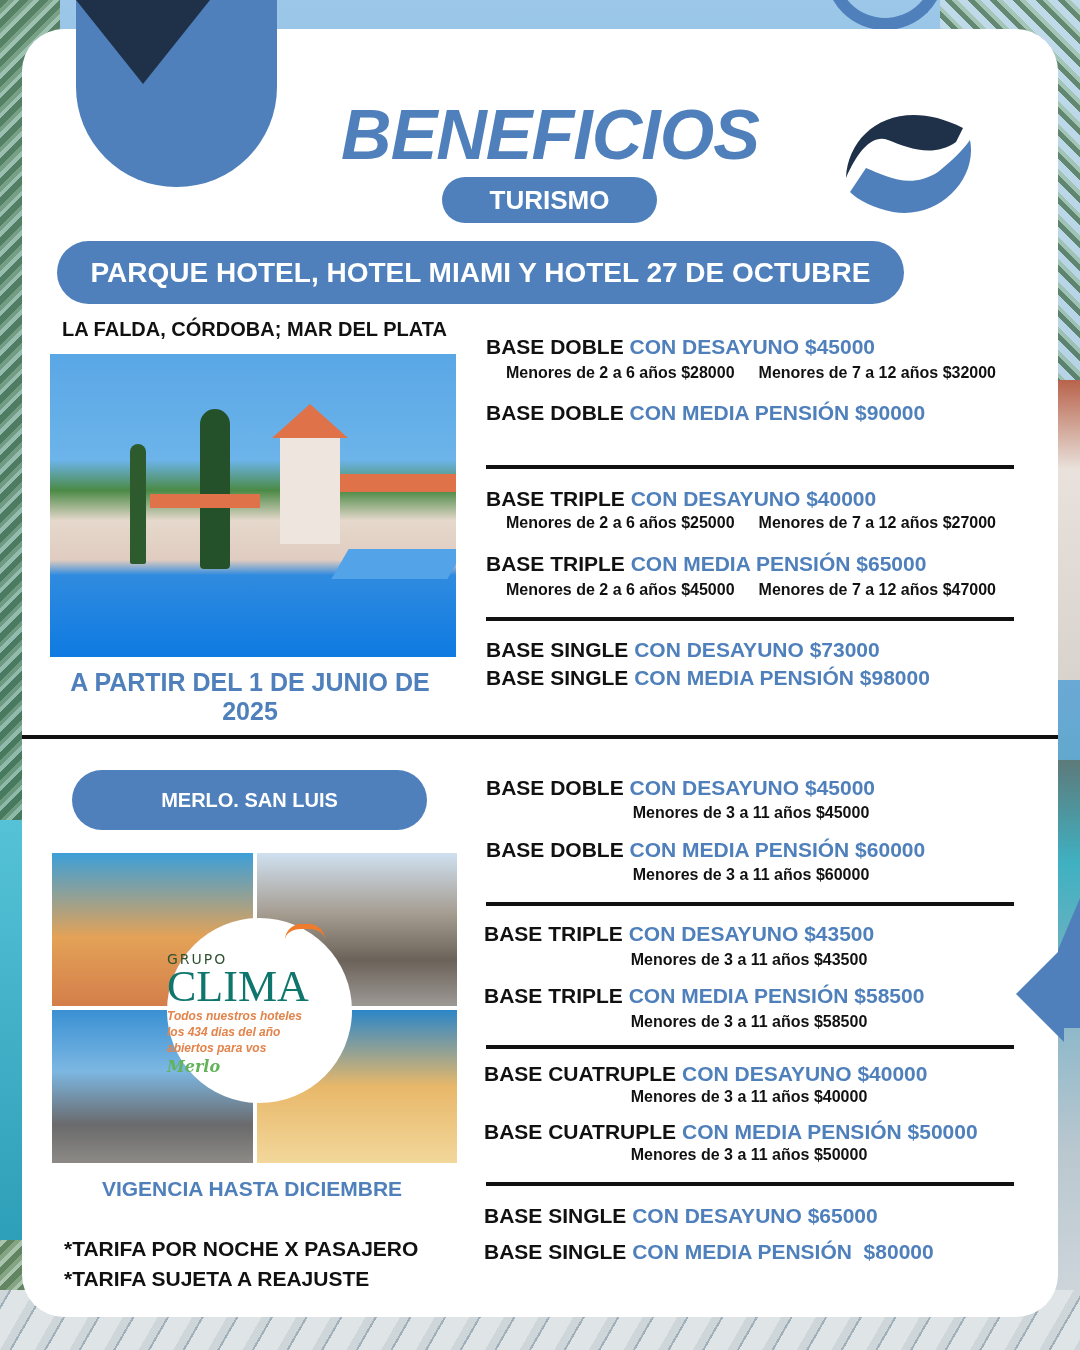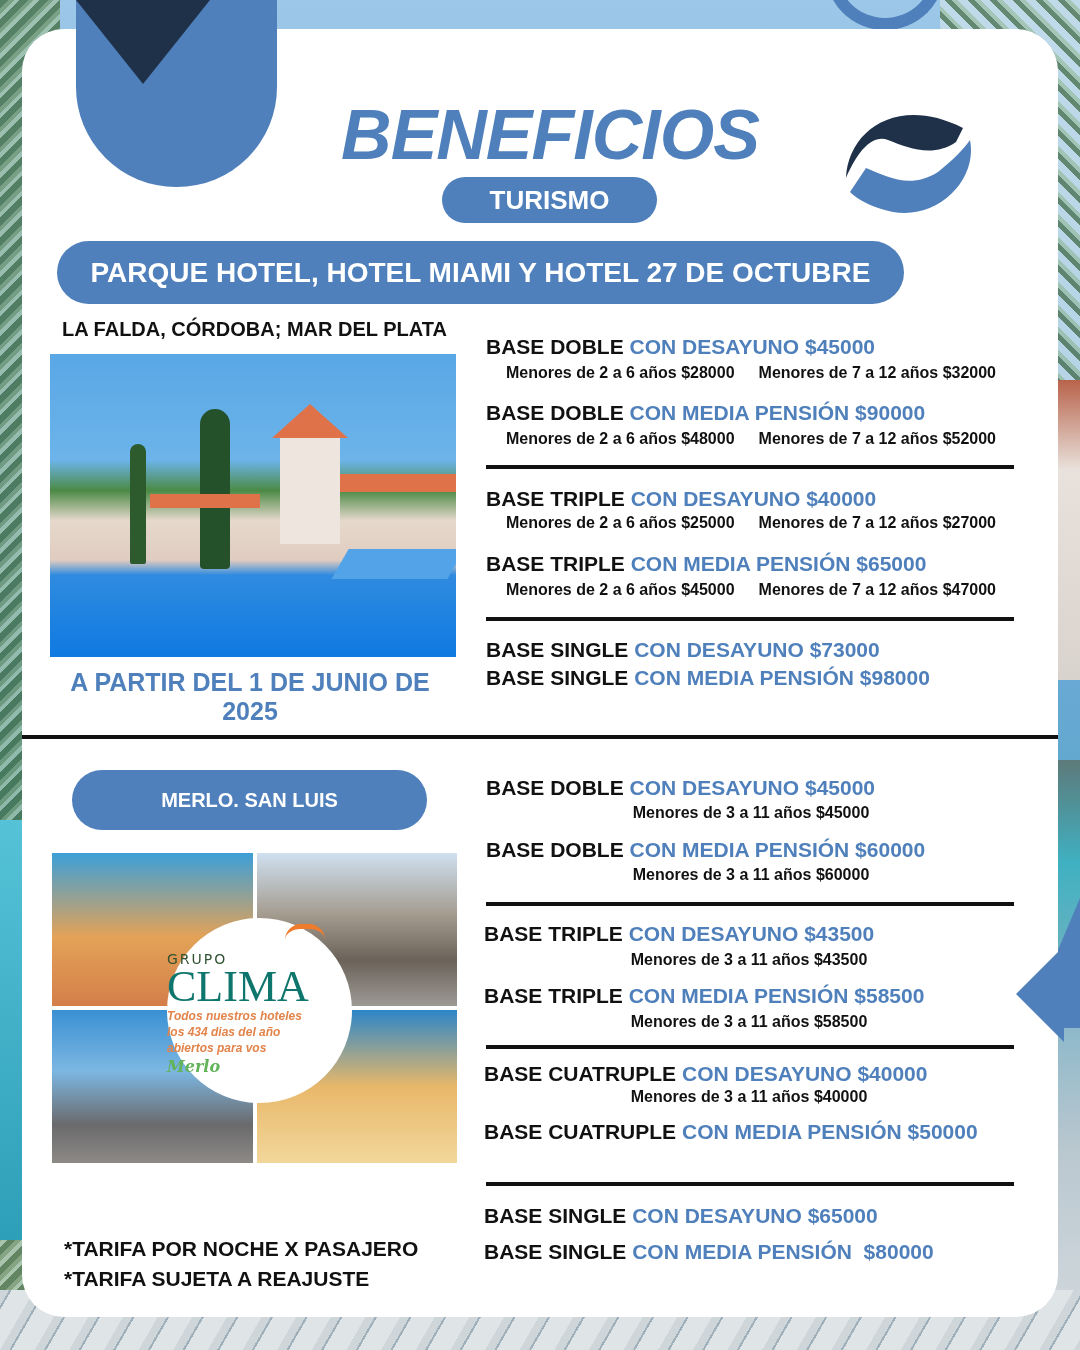--- a/index.html
+++ b/index.html
@@ -180,21 +180,20 @@
 </div>
 
 <div class="date-note">A PARTIR DEL 1 DE JUNIO DE 2025</div>
 
 <div class="rates" style="top:334px;">
   <div class="rate-main"><span>BASE DOBLE</span> <span class="accent">CON DESAYUNO $45000</span></div>
   <div class="rate-kids" style="margin-top:3px;"><span>Menores de 2 a 6 años $28000</span><span>Menores de 7 a 12 años $32000</span></div>
 </div>
 <div class="rates" style="top:400px;">
   <div class="rate-main"><span>BASE DOBLE</span> <span class="accent">CON MEDIA PENSIÓN $90000</span></div>
-  <div class="rate-kids" style="margin-top:3px;"><span>Menores de 2 a 6 años $48000</span><span>Menores de 7 a 12 años $52000</span></div>
 </div>
 <div class="rule" style="top:465px;"></div>
 <div class="rates" style="top:486px;">
   <div class="rate-main"><span>BASE TRIPLE</span> <span class="accent">CON DESAYUNO $40000</span></div>
   <div class="rate-kids" style="margin-top:1px;"><span>Menores de 2 a 6 años $25000</span><span>Menores de 7 a 12 años $27000</span></div>
 </div>
 <div class="rates" style="top:551px;">
   <div class="rate-main"><span>BASE TRIPLE</span> <span class="accent">CON MEDIA PENSIÓN $65000</span></div>
   <div class="rate-kids" style="margin-top:3px;"><span>Menores de 2 a 6 años $45000</span><span>Menores de 7 a 12 años $47000</span></div>
 </div>
@@ -218,20 +217,21 @@
     <div class="clima-grupo">GRUPO</div>
     <div class="clima-name">CLIMA</div>
     <div class="clima-tag">Todos nuestros hoteles</div>
     <div class="clima-tag">los 434 dias del año</div>
     <div class="clima-tag">abiertos para vos</div>
     <div class="clima-merlo">Merlo</div>
   </div>
 </div>
 
 <div class="vigencia">
+  <div>VIGENCIA HASTA DICIEMBRE</div>
 </div>
 <div class="note" style="top:1237px;">*TARIFA POR NOCHE X PASAJERO</div>
 <div class="note" style="top:1267px;">*TARIFA SUJETA A REAJUSTE</div>
 
 <div class="rates" style="top:775px;">
   <div class="rate-main"><span>BASE DOBLE</span> <span class="accent">CON DESAYUNO $45000</span></div>
   <div class="rate-kids" style="margin-top:2px;">Menores de 3 a 11 años $45000</div>
 </div>
 <div class="rates" style="top:837px;">
   <div class="rate-main"><span>BASE DOBLE</span> <span class="accent">CON MEDIA PENSIÓN $60000</span></div>
@@ -246,18 +246,19 @@
   <div class="rate-main"><span>BASE TRIPLE</span> <span class="accent">CON MEDIA PENSIÓN $58500</span></div>
   <div class="rate-kids" style="margin-top:3px;">Menores de 3 a 11 años $58500</div>
 </div>
 <div class="rule" style="top:1045px;"></div>
 <div class="rates" style="top:1061px; left:484px;">
   <div class="rate-main"><span>BASE CUATRUPLE</span> <span class="accent">CON DESAYUNO $40000</span></div>
   <div class="rate-kids">Menores de 3 a 11 años $40000</div>
 </div>
 <div class="rates" style="top:1119px; left:484px;">
   <div class="rate-main"><span>BASE CUATRUPLE</span> <span class="accent">CON MEDIA PENSIÓN $50000</span></div>
+  <div class="rate-kids">Menores de 3 a 11 años $50000</div>
 </div>
 <div class="rule" style="top:1182px;"></div>
 <div class="rates" style="top:1203px; left:484px;">
   <div class="rate-main"><span>BASE SINGLE</span> <span class="accent">CON DESAYUNO $65000</span></div>
   <div class="rate-main" style="margin-top:10px;"><span>BASE SINGLE</span> <span class="accent" style="white-space:pre;">CON MEDIA PENSIÓN  $80000</span></div>
 </div>
 
 </body></html>

